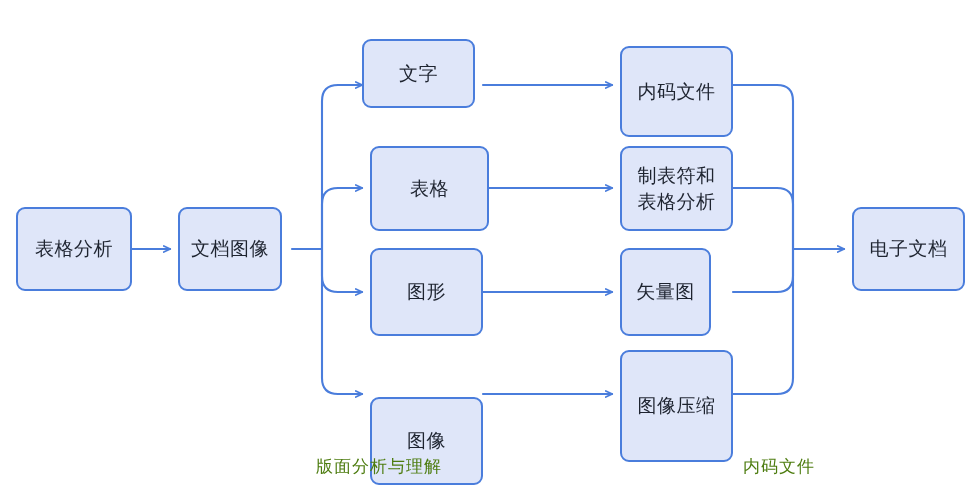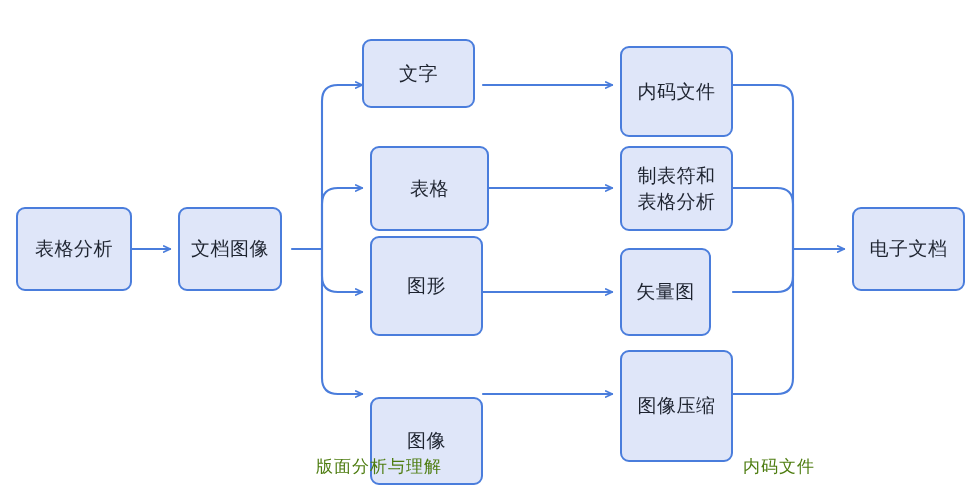--- a/index.html
+++ b/index.html
@@ -99,21 +99,21 @@
   </div>
 
   <div class="node" style="left:362px; top:39px; width:113px; height:69px;">
     <span class="node-label">文字</span>
   </div>
 
   <div class="node" style="left:370px; top:146px; width:119px; height:85px;">
     <span class="node-label">表格</span>
   </div>
 
-  <div class="node" style="left:370px; top:236px; width:113px; height:100px;align-items:center;">
+  <div class="node" style="left:370px; top:248px; width:113px; height:88px;align-items:center;">
     <span class="node-label">图形</span>
   </div>
 
   <div class="node" style="left:370px; top:350px; width:113px; height:88px;margin-top:47px;">
     <span class="node-label">图像</span>
   </div>
 
   <div class="node" style="left:620px; top:46px; width:113px; height:91px;text-align:right;">
     <span class="node-label">内码文件</span>
   </div>

